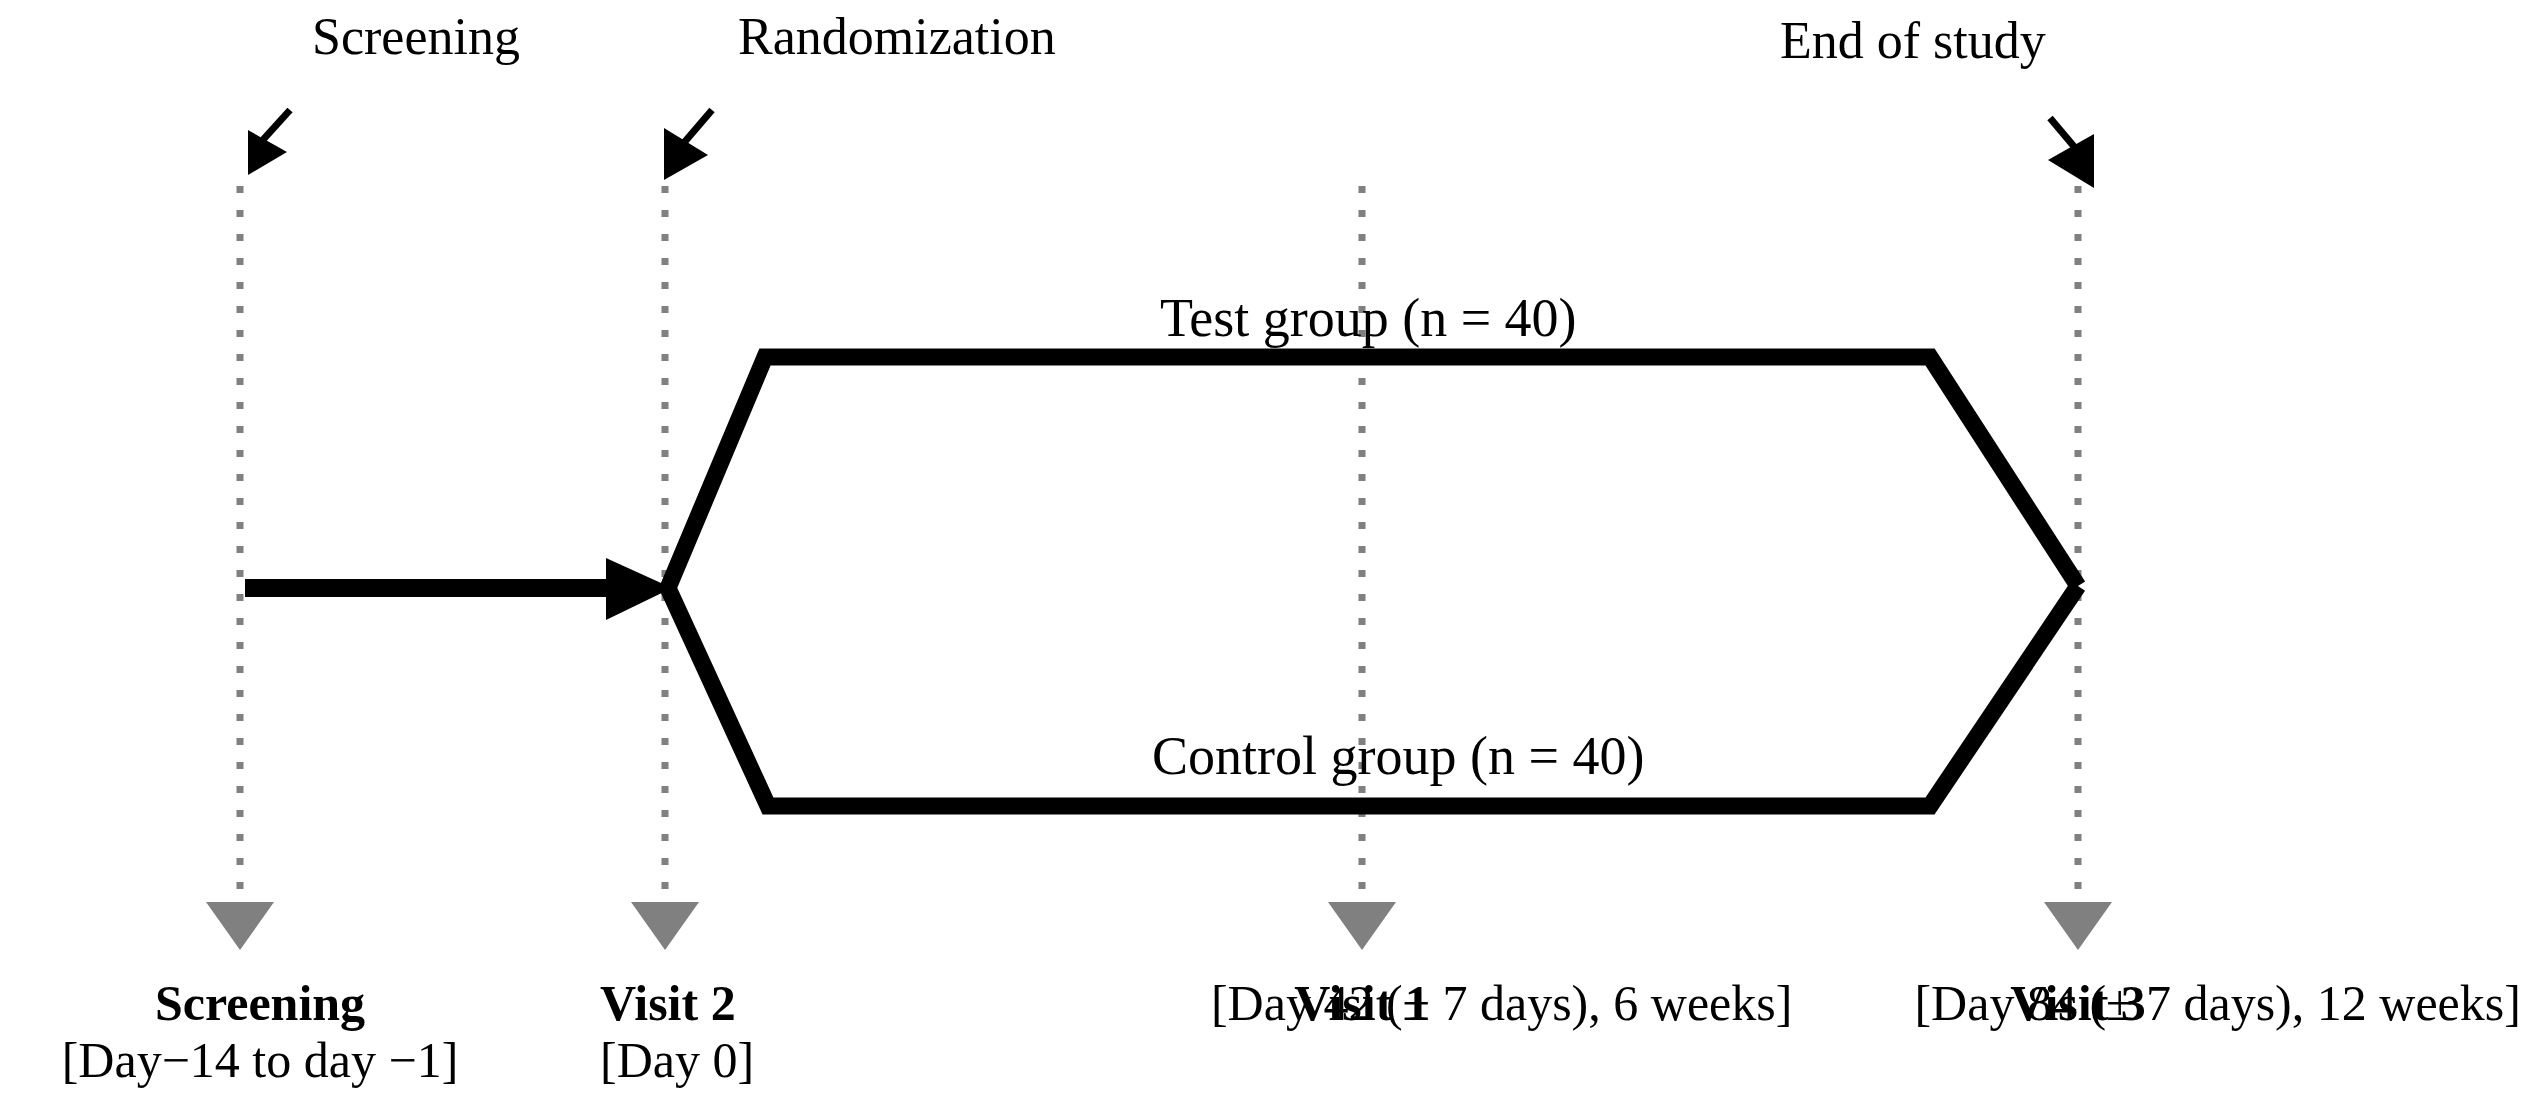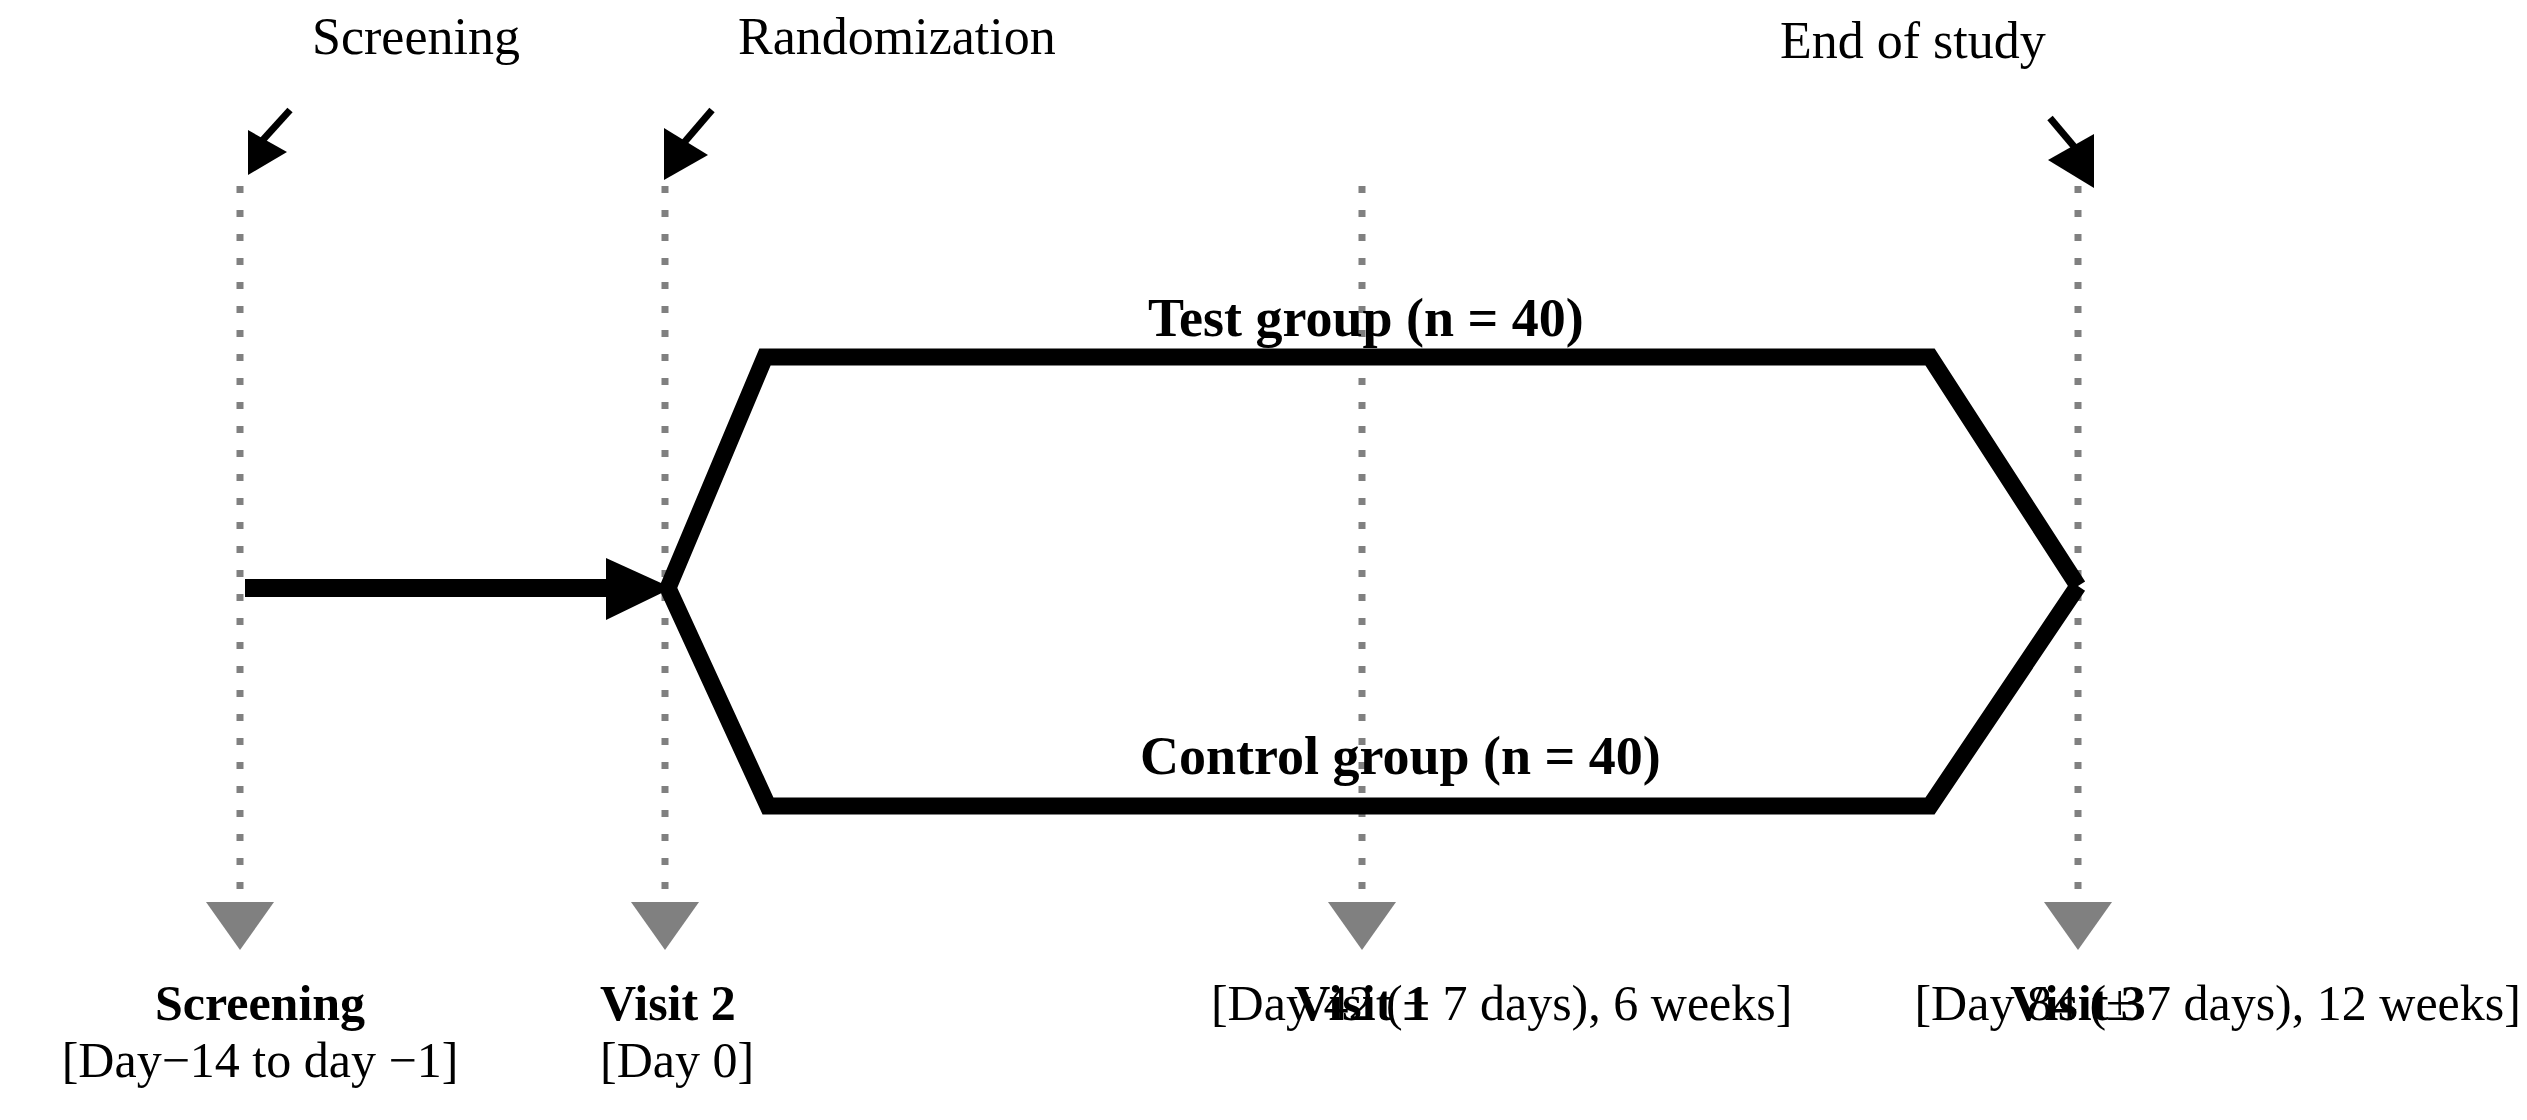--- a/index.html
+++ b/index.html
@@ -31,21 +31,22 @@
     line-height: 1.12;
     color: #000000;
     font-family: "Liberation Serif", "DejaVu Serif", serif;
   }
   .phase-label {
     font-size: 52px;
     font-weight: 400;
   }
   .arm-label {
     font-size: 54px;
-    font-weight: 700;
+    font-weight: 400;
+    margin-left: 12px;
   }
   .visit-block {
     position: absolute;
     text-align: center;
     white-space: nowrap;
     font-family: "Liberation Serif", "DejaVu Serif", serif;
     color: #000000;
   }
   .visit-title {
     font-size: 50px;

